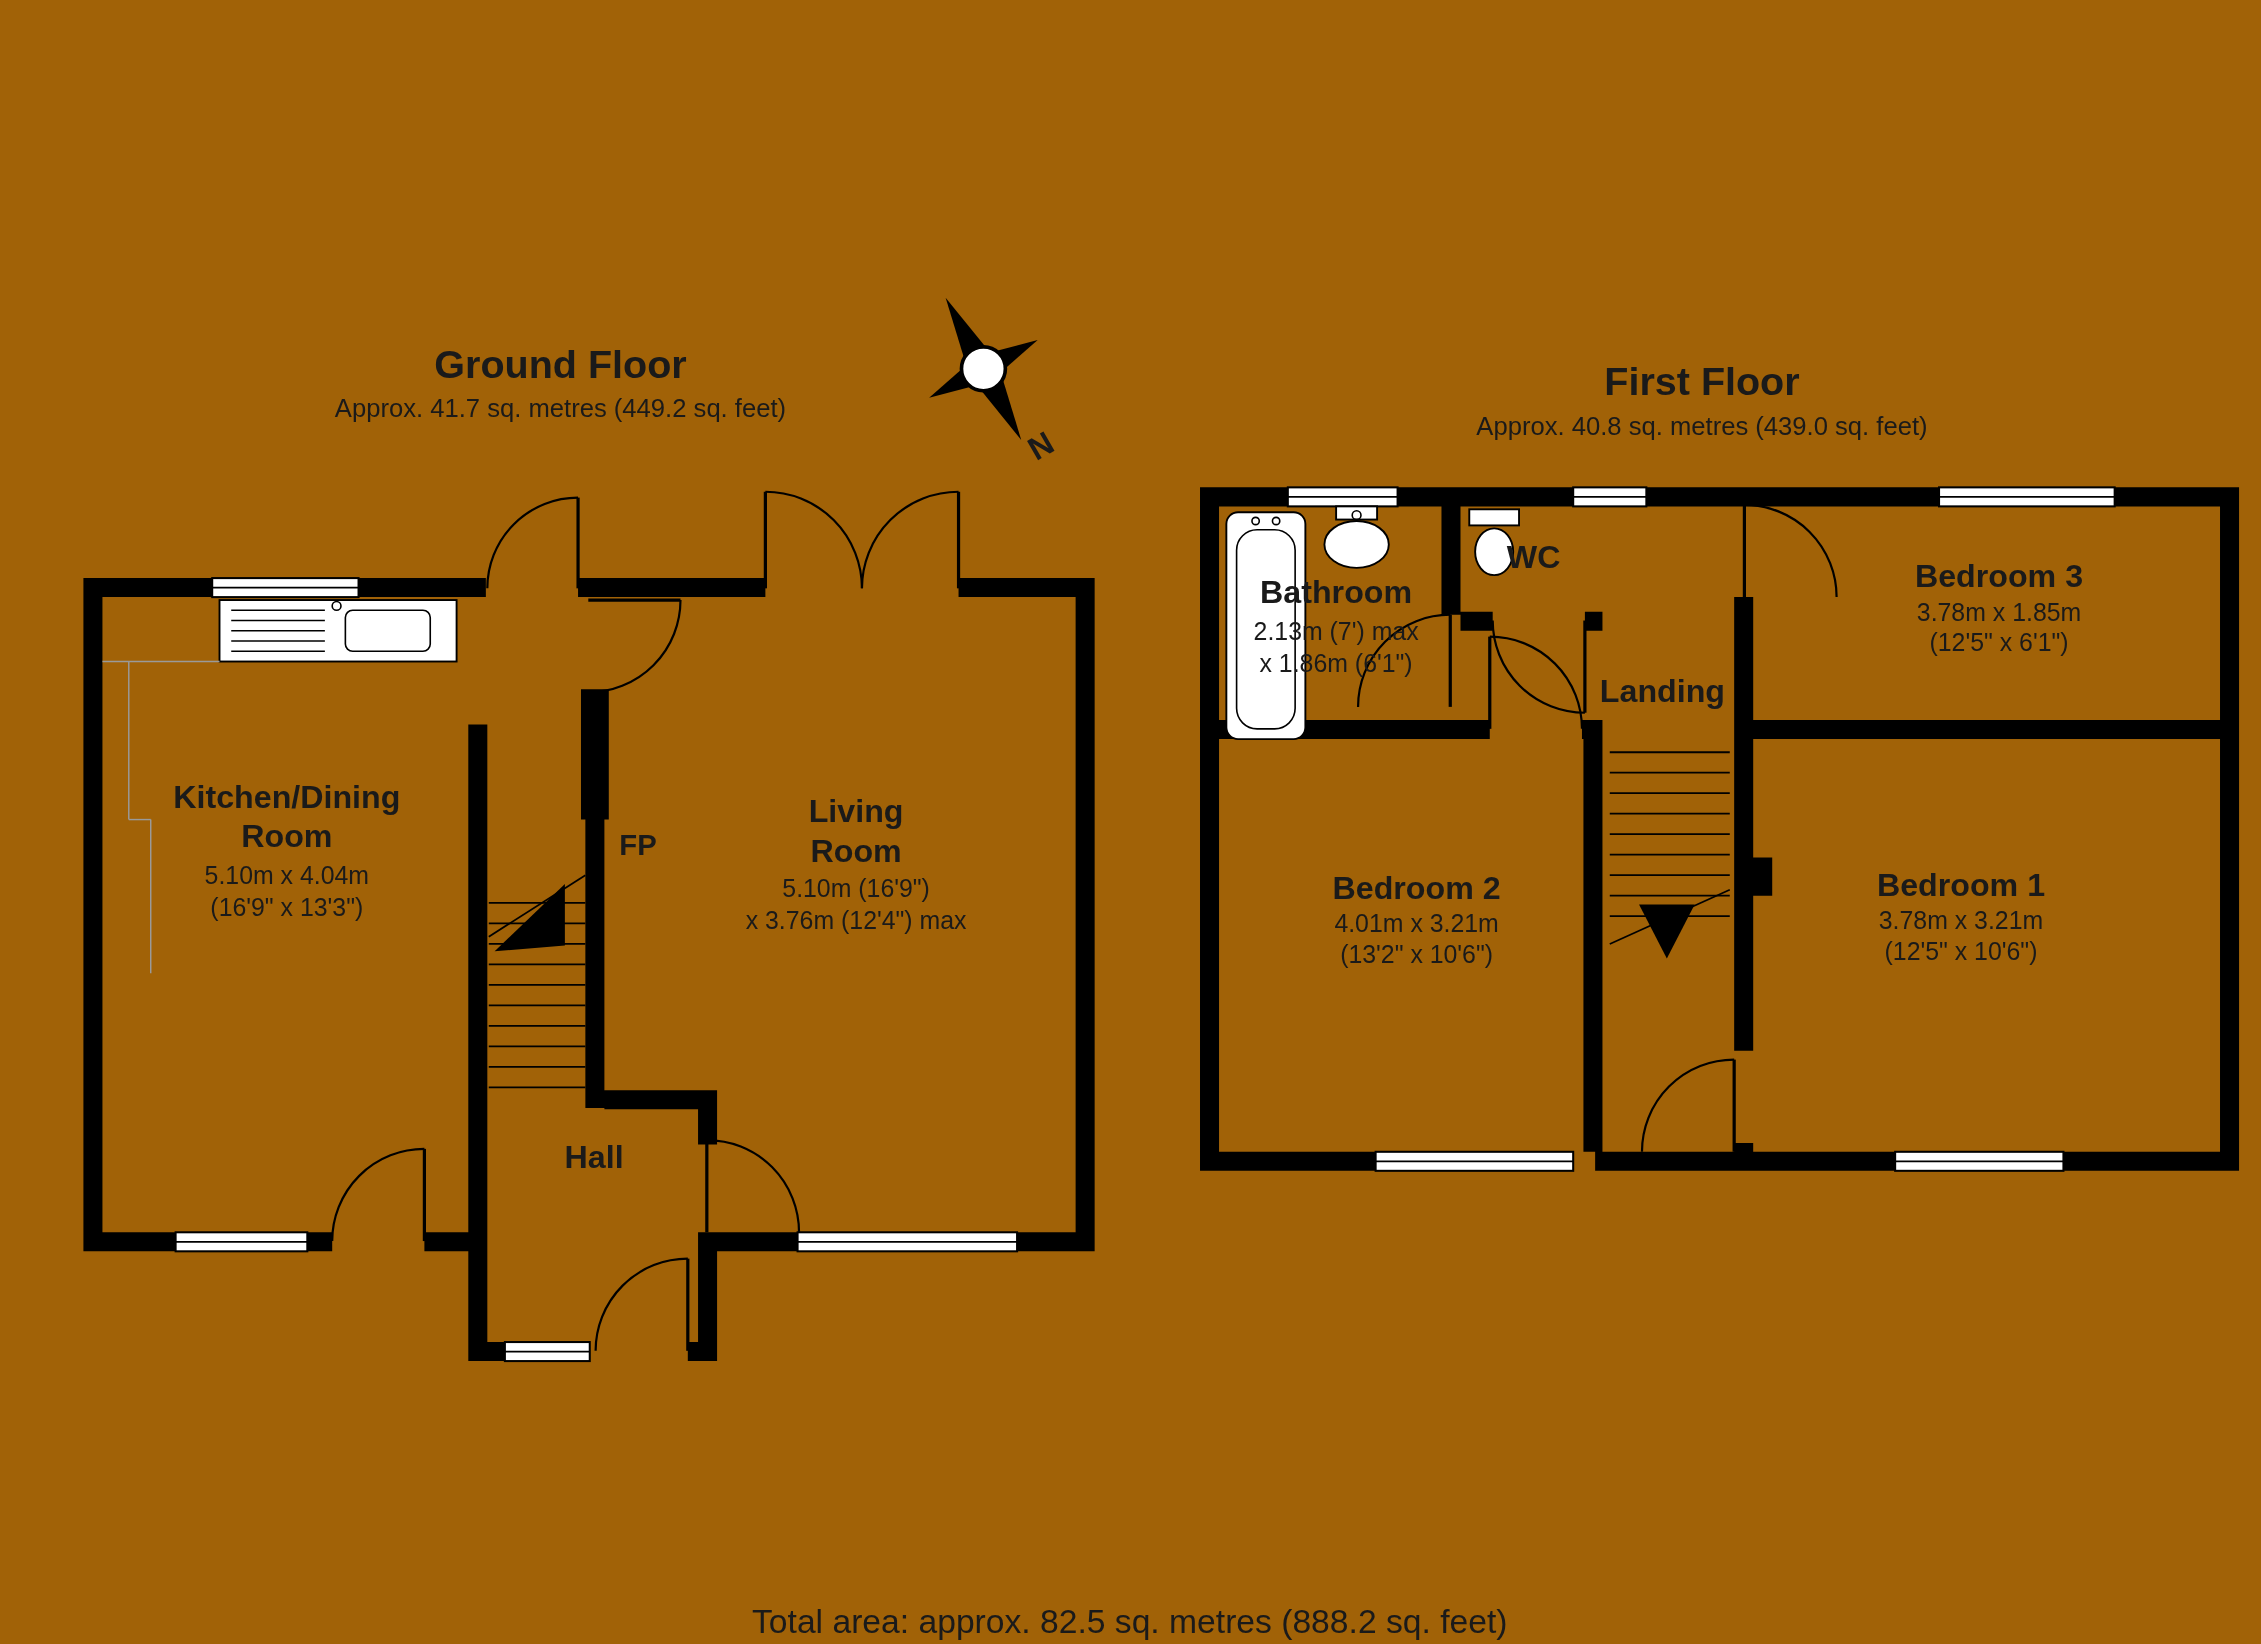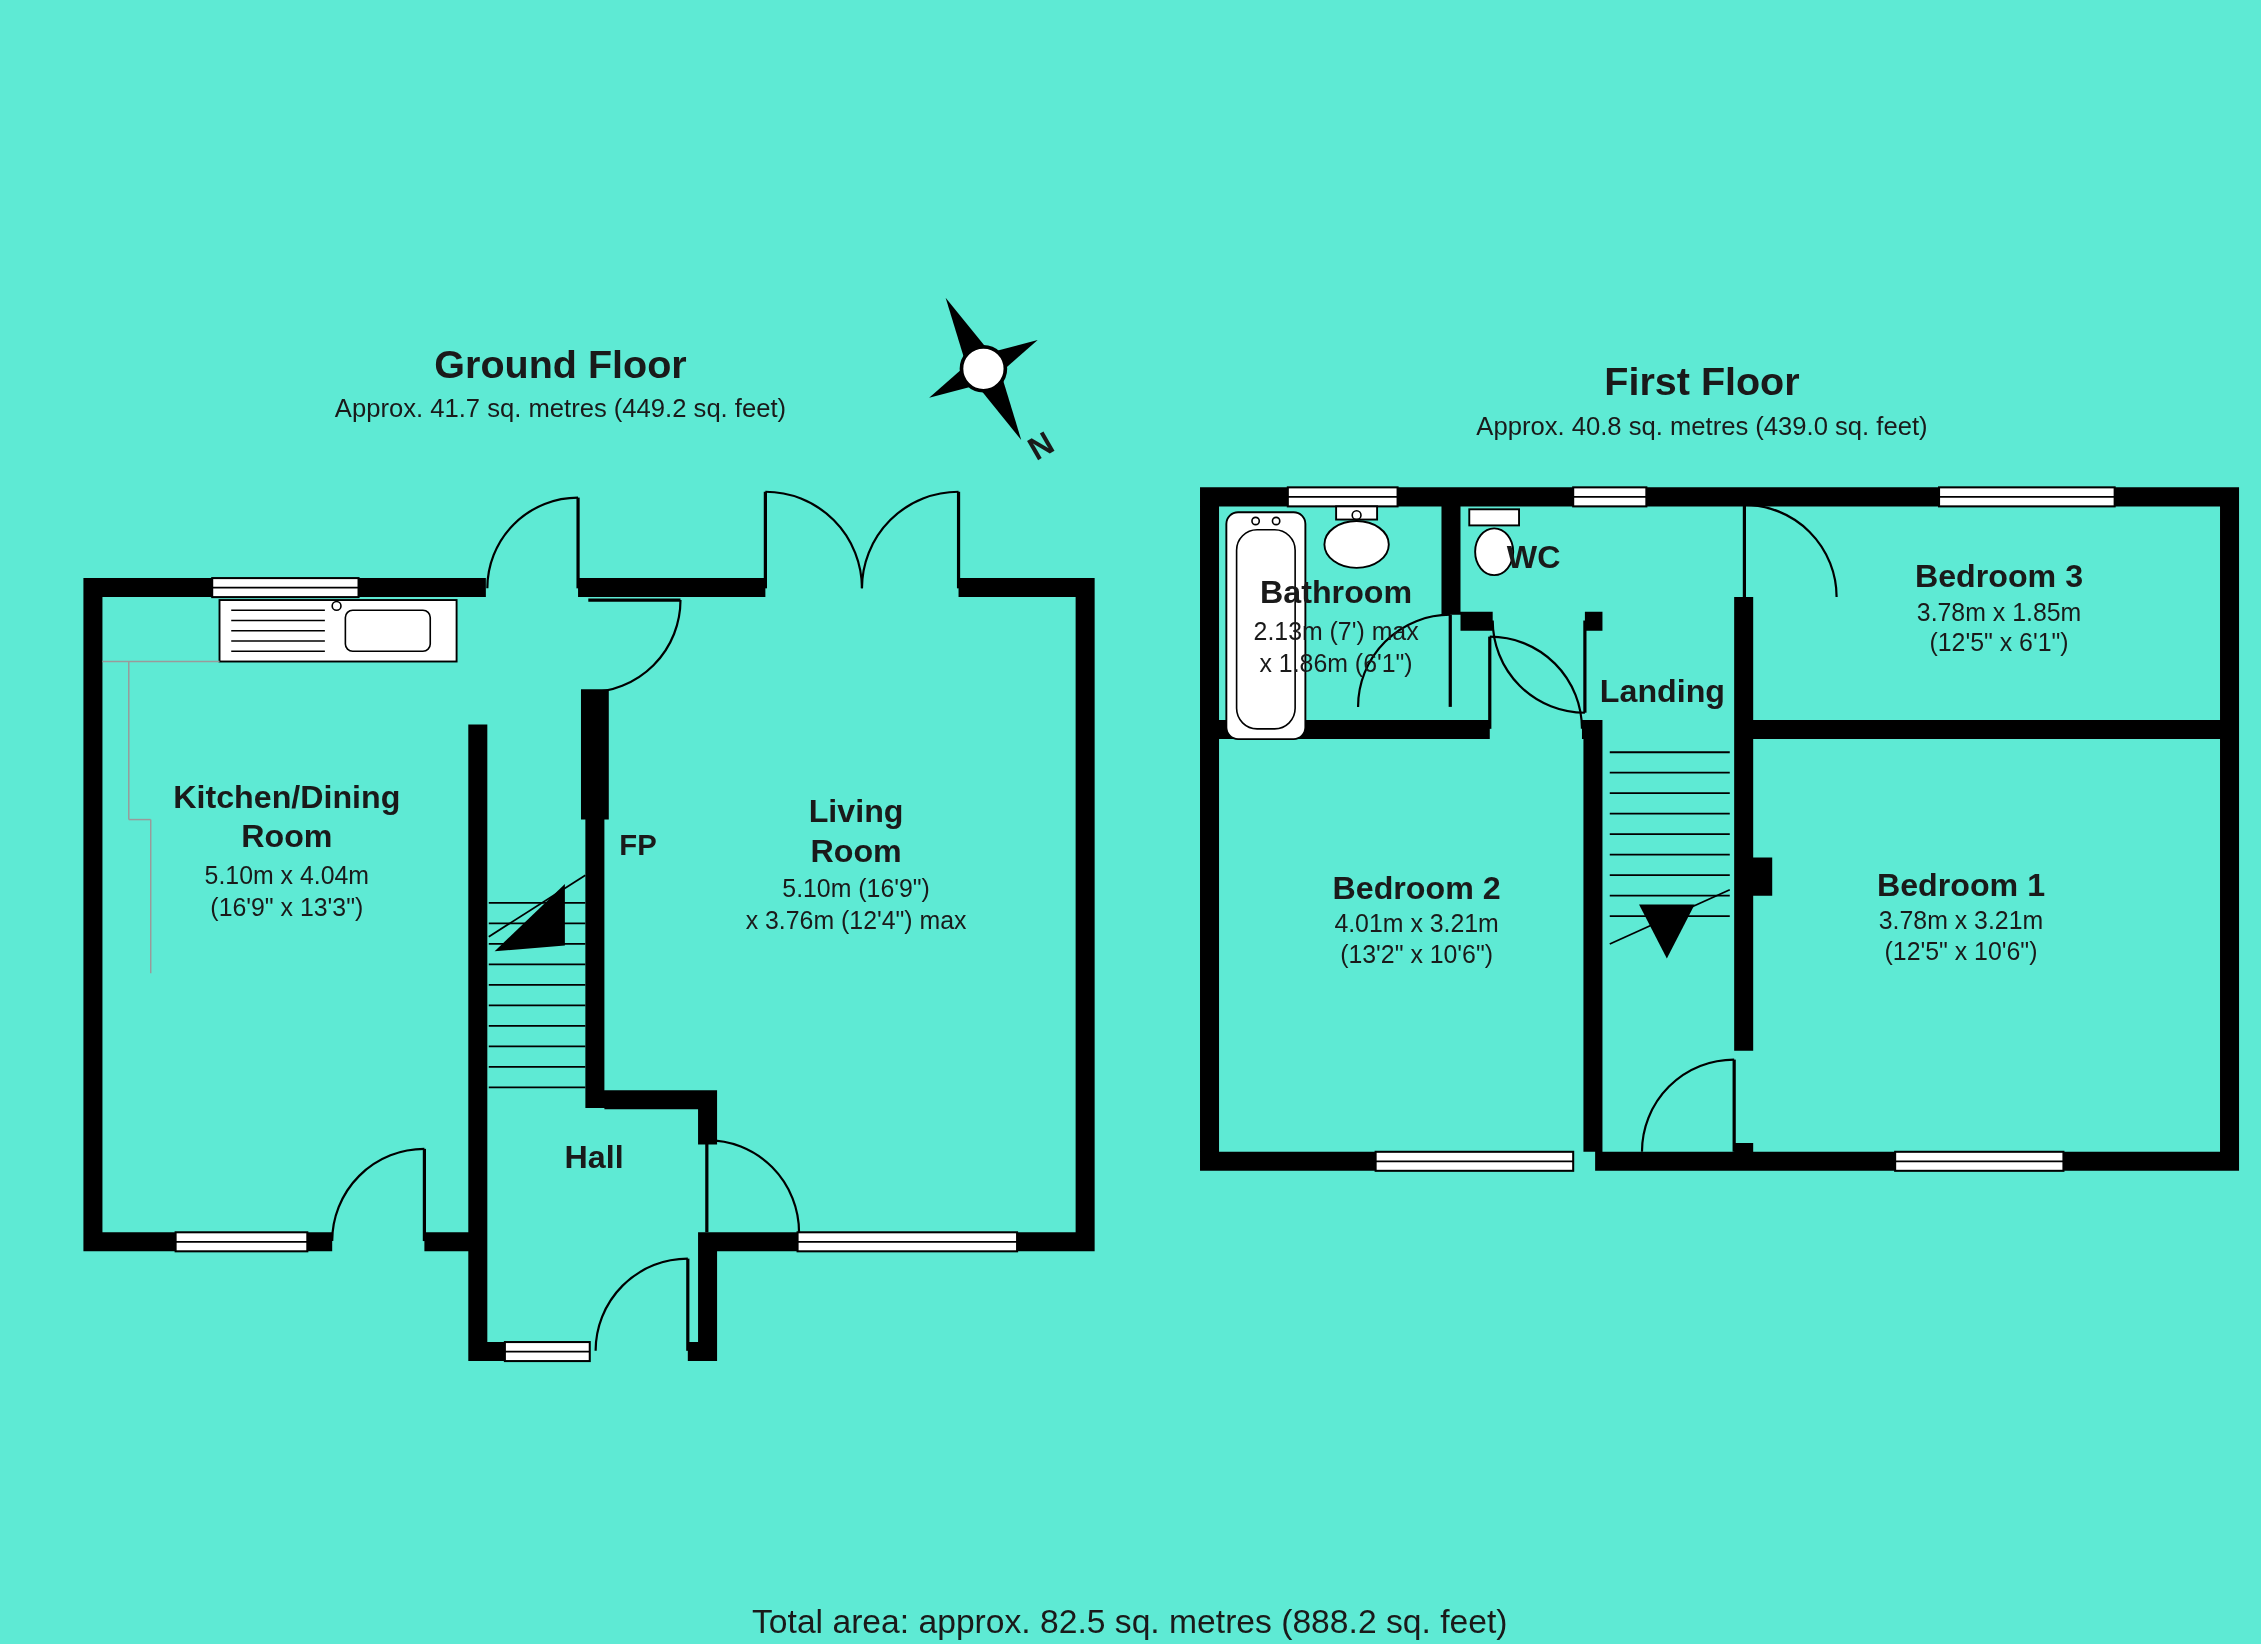--- a/index.html
+++ b/index.html
@@ -1,16 +1,16 @@
 <!DOCTYPE html>
 <html style="font-size:11px"><head>
 <meta charset="utf-8">
 <style>
   html,body{margin:0;padding:0;background:#ffffff;}
-  .page{width:2261px;height:1645px;background:#5eead4;position:relative;overflow:hidden;}
+  .page{width:2261px;height:1645px;background:#a16207;position:relative;overflow:hidden;}
   svg{display:block;}
   text{font-family:"Liberation Sans", sans-serif; fill:#1a1a1a;}
   .ctr{text-anchor:middle;}
   .title{font-size:27px;font-weight:bold;}
   .sub{font-size:17.5px;}
   .rn{font-size:22px;font-weight:bold;}
   .dim{font-size:17px;}
   .fp{font-size:20px;font-weight:bold;}
   .total{font-size:23px;}
   .nlab{font-size:22px;font-weight:bold;}

